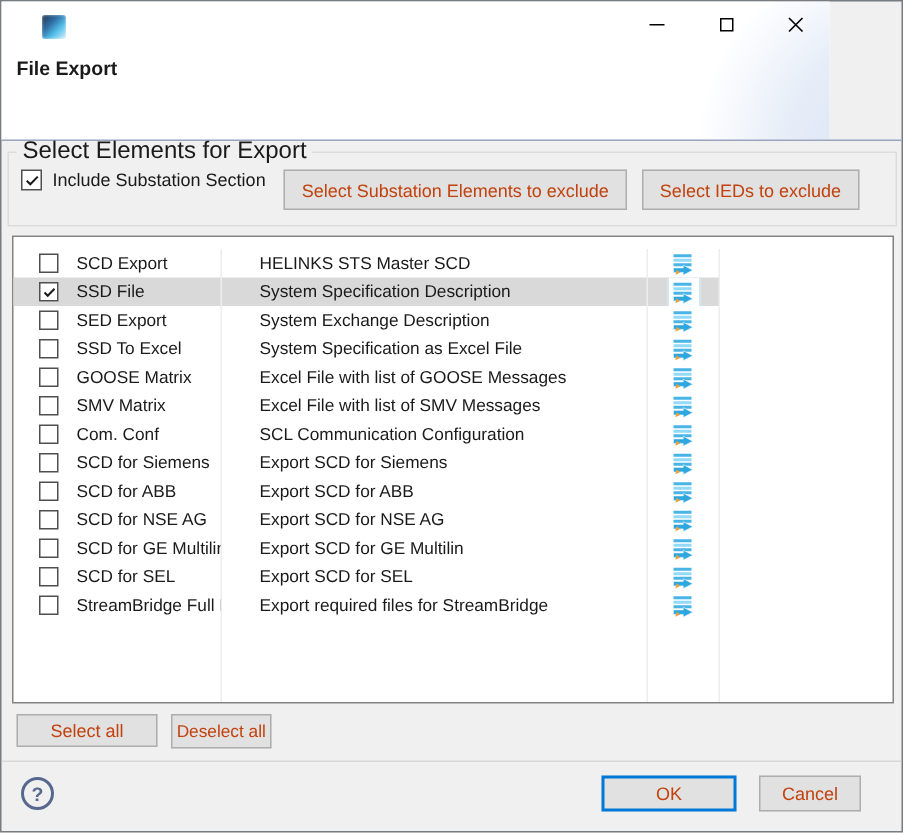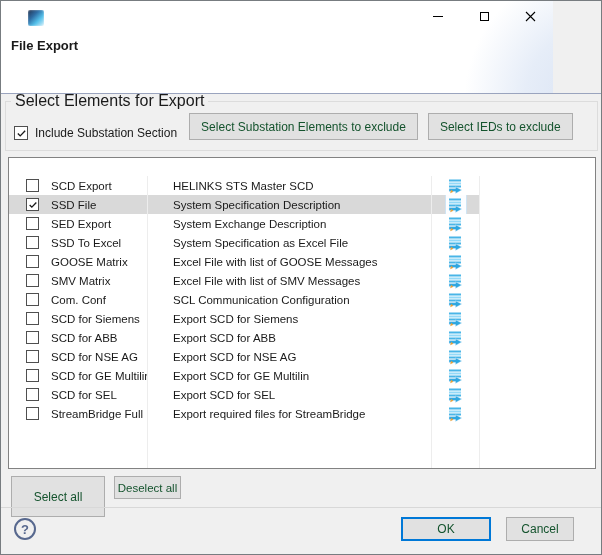--- a/index.html
+++ b/index.html
@@ -21,51 +21,51 @@
   .glyph-min { width:10px; height:1px; background:#000; }
   .glyph-max { width:9px; height:9px; border:1px solid #000; }
   .dialog-title { position:absolute; left:10px; top:37px; font-size:13px; font-weight:bold; }
   .header-sep { position:absolute; left:0; top:92px; width:600px; height:1px; background:#9aa4be; }
 
   
   .group { position:absolute; left:4px; top:100px; width:593px; height:50px;
            border:1px solid #dcdcdc; }
   .group-legend { position:absolute; top:-8px; left:5px; background:#f0f0f0; padding:0 4px;
                   font-size:16px; line-height:14px; }
-  .group-row { position:absolute; left:8px; top:11px; display:flex; align-items:flex-end; }
+  .group-row { position:absolute; left:8px; top:11px; display:flex; align-items:flex-start; }
   .checkbox-field { display:flex; align-items:center; gap:7px; margin-right:12px; cursor:default; }
   .checkbox { width:14px; height:14px; border:1px solid #4f4f4f; background:#fff;
               display:inline-flex; align-items:center; justify-content:center; flex-shrink:0; }
   .checkbox svg { display:none; }
   .checkbox.checked svg { display:block; }
 
   .btn { background:#e1e1e1; border:1px solid #adadad; font-family:inherit; font-size:12px;
-         color:#14532d; display:inline-flex; align-items:center; justify-content:center; cursor:default; }
+         color:#c2410c; display:inline-flex; align-items:center; justify-content:center; cursor:default; }
   .btn-excl { height:27px; padding:0 11px; margin-right:10px; white-space:nowrap; }
 
   
   .table { position:absolute; left:7px; top:156px; width:588px; height:312px;
            border:1px solid #828282; background:#fff; font-size:11.5px; }
-  .rows { display:flex; flex-direction:column; height:100%; padding-top:18px; }
+  .rows { display:flex; flex-direction:column; height:100%; padding-top:8px; }
   .row { display:flex; height:19px; flex-shrink:0; align-items:stretch; }
   .row-filler { display:flex; flex:1; }
   .cell { display:flex; align-items:center; border-right:1px solid #ededed; overflow:hidden; }
   .c1 { width:139px; padding-left:17px; gap:12px; }
   .c2 { width:284px; padding-left:25px; }
   .c3 { width:48px; justify-content:center; padding-left:0; }
   .c4 { flex:1; border-right:none; }
   .row .checkbox { width:13px; height:13px; }
   .row.selected .c1, .row.selected .c2, .row.selected .c3 { background:#d9d9d9;align-items:center; }
   .name, .desc { white-space:nowrap; }
   .icon-box { display:flex; padding:2px; border:1px solid transparent; }
   .row.selected .icon-box { background:#fcfdff; border-color:#cfe4f3; }
 
   
   .list-actions { position:absolute; left:10px; top:475px; display:flex; gap:9px; }
-  .btn-select-all { width:94px; height:41px; }
+  .btn-select-all { width:94px; height:22px; }
   .btn-deselect-all { width:67px; height:23px; font-size:11.5px; }
 
   
   .footer-sep { position:absolute; left:0; top:506px; width:600px; height:1px; background:#d8d8d8; }
   .help { position:absolute; left:13px; top:517px; width:22px; height:22px; border:2px solid #57688e;
           border-radius:50%; color:#57688e; font-size:13px; font-weight:bold;
           display:flex; align-items:center; justify-content:center; background:transparent; cursor:default; }
   .btn-ok { position:absolute; left:400px; top:516px; width:90px; height:24px; border:2px solid #0078d7; }
   .btn-cancel { position:absolute; left:505px; top:516px; width:68px; height:24px; }
 </style>

